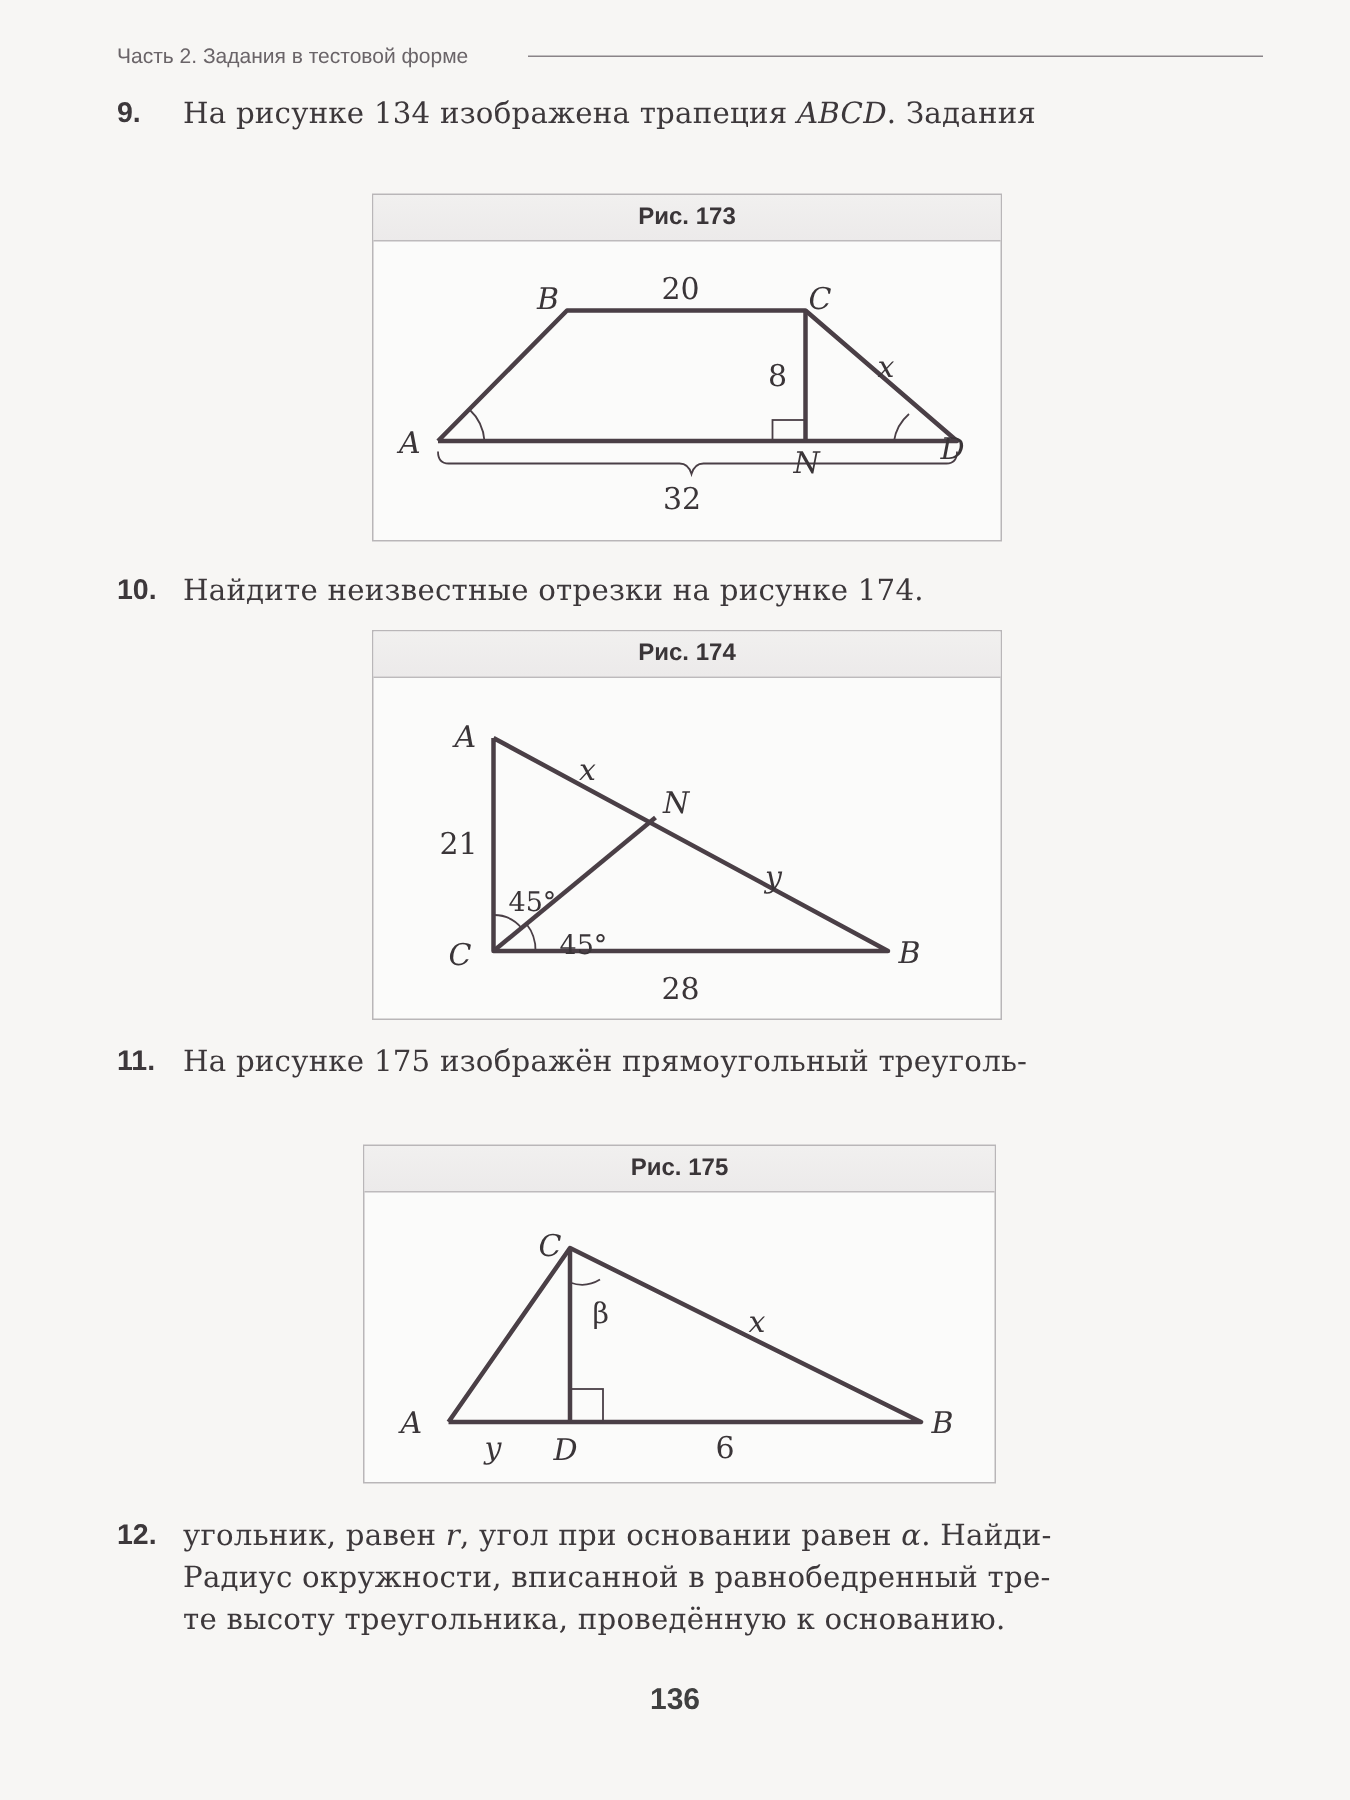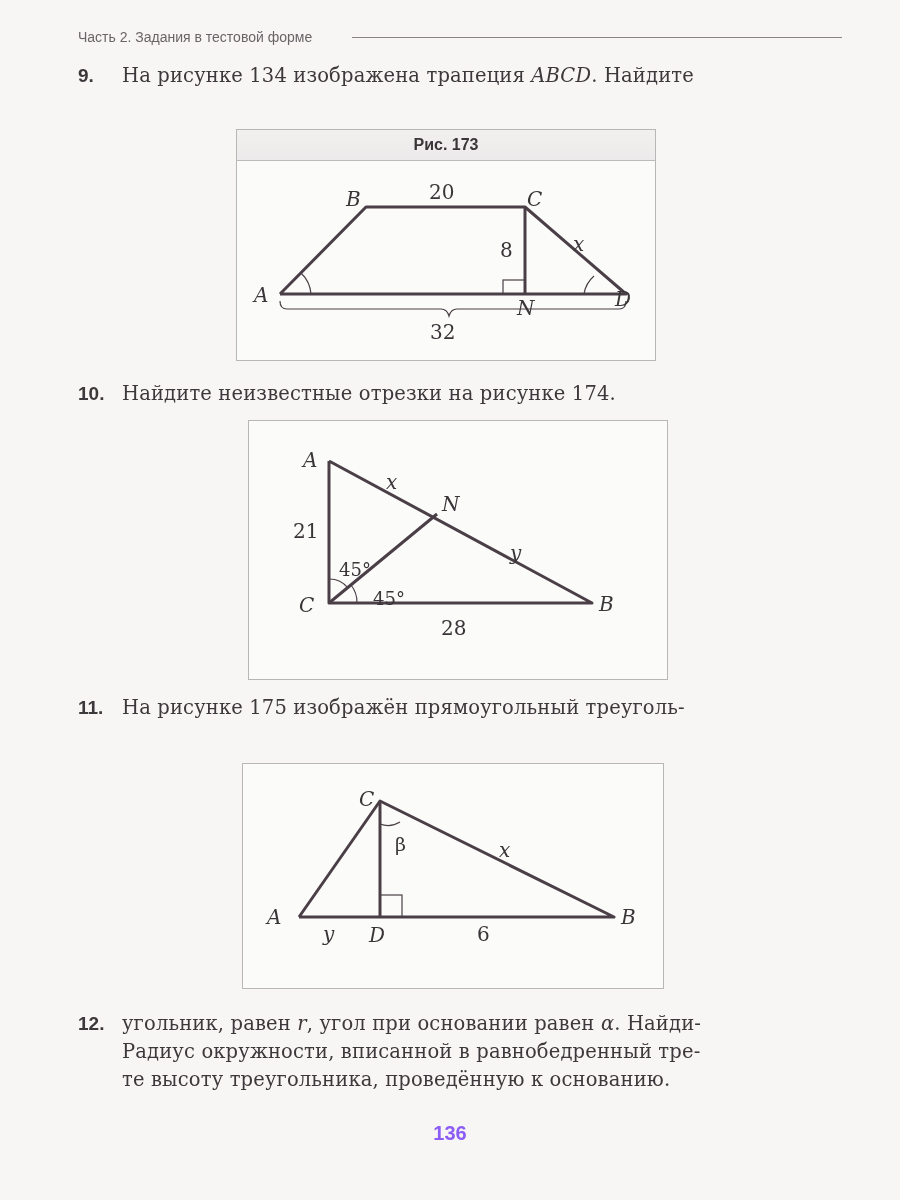--- a/index.html
+++ b/index.html
@@ -39,37 +39,37 @@
   .figure .fig-head {
     height:30px; border-bottom:1.5px solid #bdbabc;
     background:linear-gradient(#f1f0ef,#eceaea);
     text-align:center; font-family:"Liberation Sans", sans-serif;
     font-weight:bold; font-size:16px; line-height:30px; color:#3a3538;
   }
   .figure svg { display:block; }
   .figure svg text { font-family:"DejaVu Serif", serif; fill:#3a3538; }
   .page-number {
     position:absolute; left:0; width:900px; top:1122px; text-align:center;
-    font-family:"Liberation Sans", sans-serif; font-weight:bold; font-size:20px; color:#8b5cf6;
+    font-family:"Liberation Sans", sans-serif; font-weight:bold; font-size:20px; color:#404040;
   }
 </style>
 </head>
 <body>
 
 <div class="running-head">
   <span class="rh-text">Часть 2. Задания в тестовой форме</span>
   <span class="rh-line"></span>
 </div>
 
 <div class="problem" style="top:62px;">
   <span class="num">9.</span>
-  <span class="line"><span>На рисунке 134 изображена трапеция </span><span class="it">ABCD</span><span>. Найдите</span></span>
+  <span class="line"><span>На рисунке 134 изображена трапеция </span><span class="it">ABCD</span><span>. Задания</span></span>
 </div>
 
-<div class="figure" style="left:236px; top:129px; width:418px; height:230px;">
+<div class="figure" style="left:248px; top:129px; width:418px; height:230px;">
   <div class="fig-head">Рис. 173</div>
   <svg width="418" height="198" viewBox="0 0 418 198">
     <g stroke="#4a3f46" stroke-width="3" fill="none" stroke-linejoin="round">
       <polyline points="43,133 129,46 288,46 389,133 43,133"></polyline>
       <line x1="288" y1="46" x2="288" y2="133"></line>
     </g>
     <g stroke="#4a3f46" stroke-width="1.2" fill="none">
       <rect x="266" y="119" width="22" height="14"></rect>
       <path d="M 74 133 A 32 32 0 0 0 64 112"></path>
       <path d="M 347 133 A 30 30 0 0 1 357 115"></path>
@@ -86,20 +86,21 @@
     <text x="193" y="178" font-size="20">32</text>
   </svg>
 </div>
 
 <div class="problem" style="top:380px;">
   <span class="num">10.</span>
   <span class="line">Найдите неизвестные отрезки на рисунке 174.</span>
 </div>
 
 <div class="figure" style="left:248px; top:420px; width:418px; height:258px;">
+  <div class="fig-head">Рис. 174</div>
   <svg width="418" height="226" viewBox="0 0 418 226">
     <g stroke="#4a3f46" stroke-width="3" fill="none" stroke-linejoin="round">
       <polyline points="80,40 80,182 343,182 80,40"></polyline>
       <line x1="80" y1="182" x2="188" y2="93"></line>
     </g>
     <g stroke="#4a3f46" stroke-width="1.2" fill="none">
       <path d="M 80 158 A 24 24 0 0 1 99 167"></path>
       <path d="M 102 164 A 28 28 0 0 1 108 182"></path>
     </g>
     <text x="54" y="46" font-size="20" font-style="italic">A</text>
@@ -114,20 +115,21 @@
     <text x="124" y="184" font-size="18">45°</text>
   </svg>
 </div>
 
 <div class="problem" style="top:694px;">
   <span class="num">11.</span>
   <span class="line">На рисунке 175 изображён прямоугольный треуголь-</span>
 </div>
 
 <div class="figure" style="left:242px; top:763px; width:420px; height:224px;">
+  <div class="fig-head">Рис. 175</div>
   <svg width="420" height="192" viewBox="0 0 420 192">
     <g stroke="#4a3f46" stroke-width="3" fill="none" stroke-linejoin="round">
       <polyline points="56,153 137,37 371,153 56,153"></polyline>
       <line x1="137" y1="37" x2="137" y2="153"></line>
     </g>
     <g stroke="#4a3f46" stroke-width="1.2" fill="none">
       <rect x="137" y="131" width="22" height="22"></rect>
       <path d="M 137 60 A 23 23 0 0 0 157 58"></path>
     </g>
     <text x="24" y="160" font-size="20" font-style="italic">A</text>

